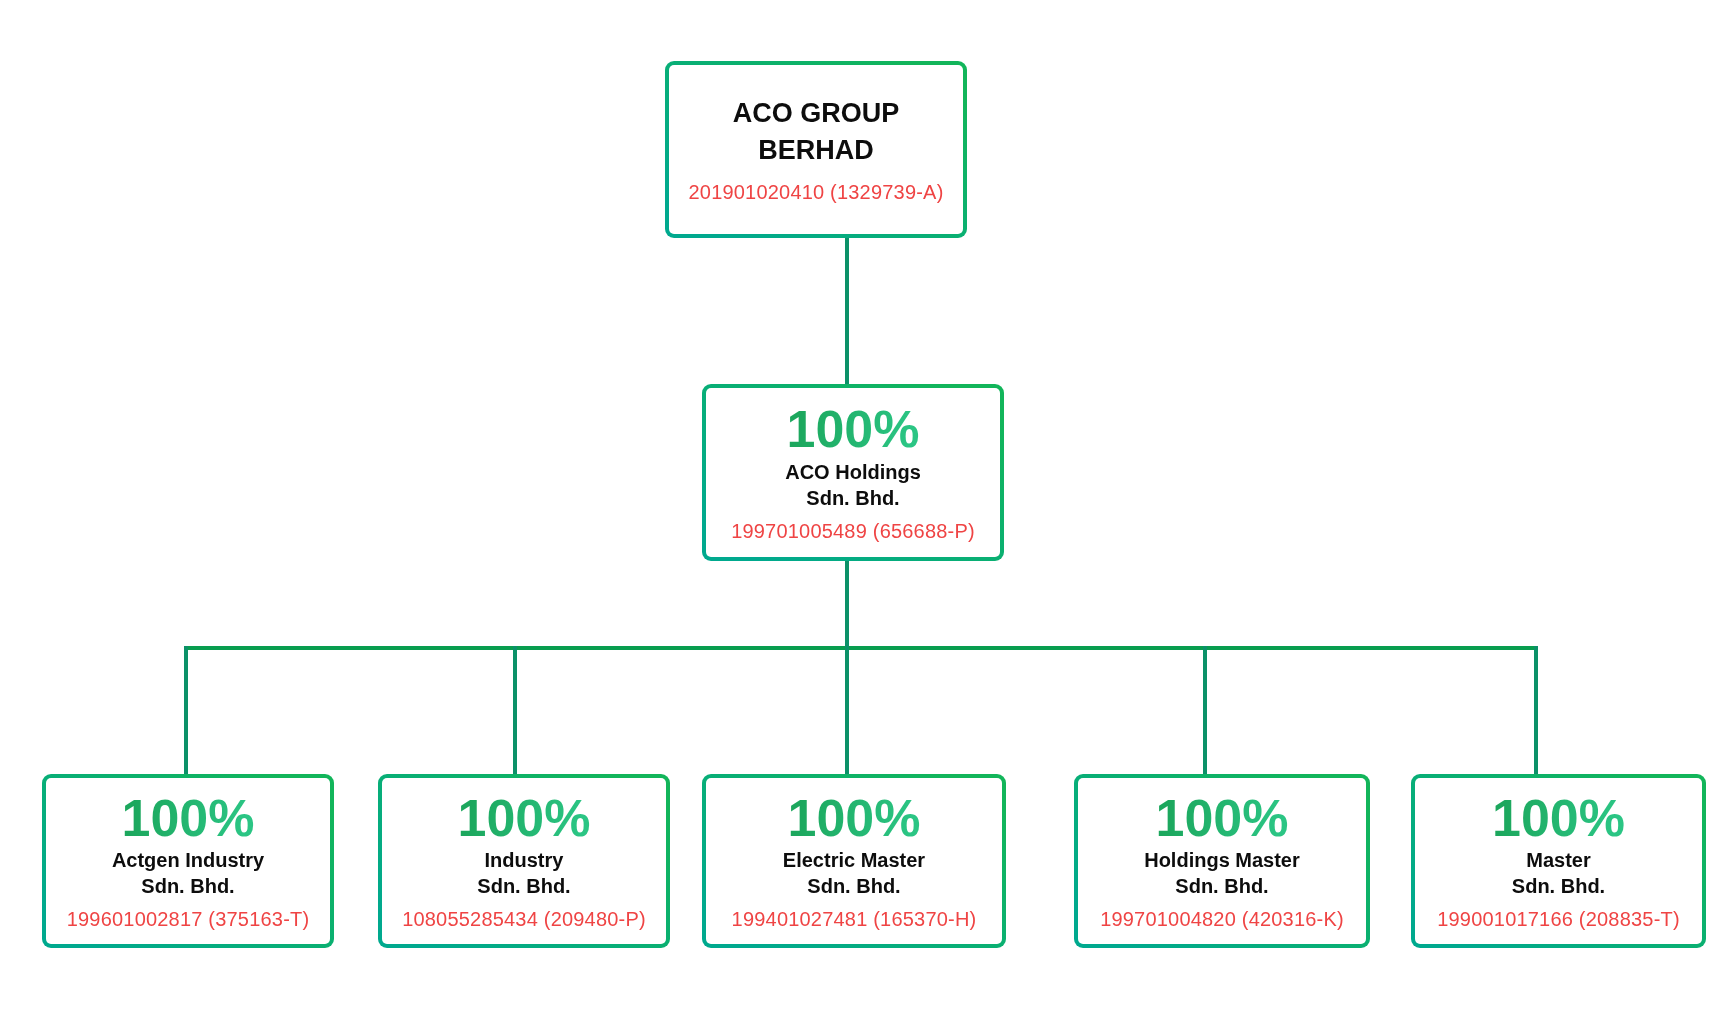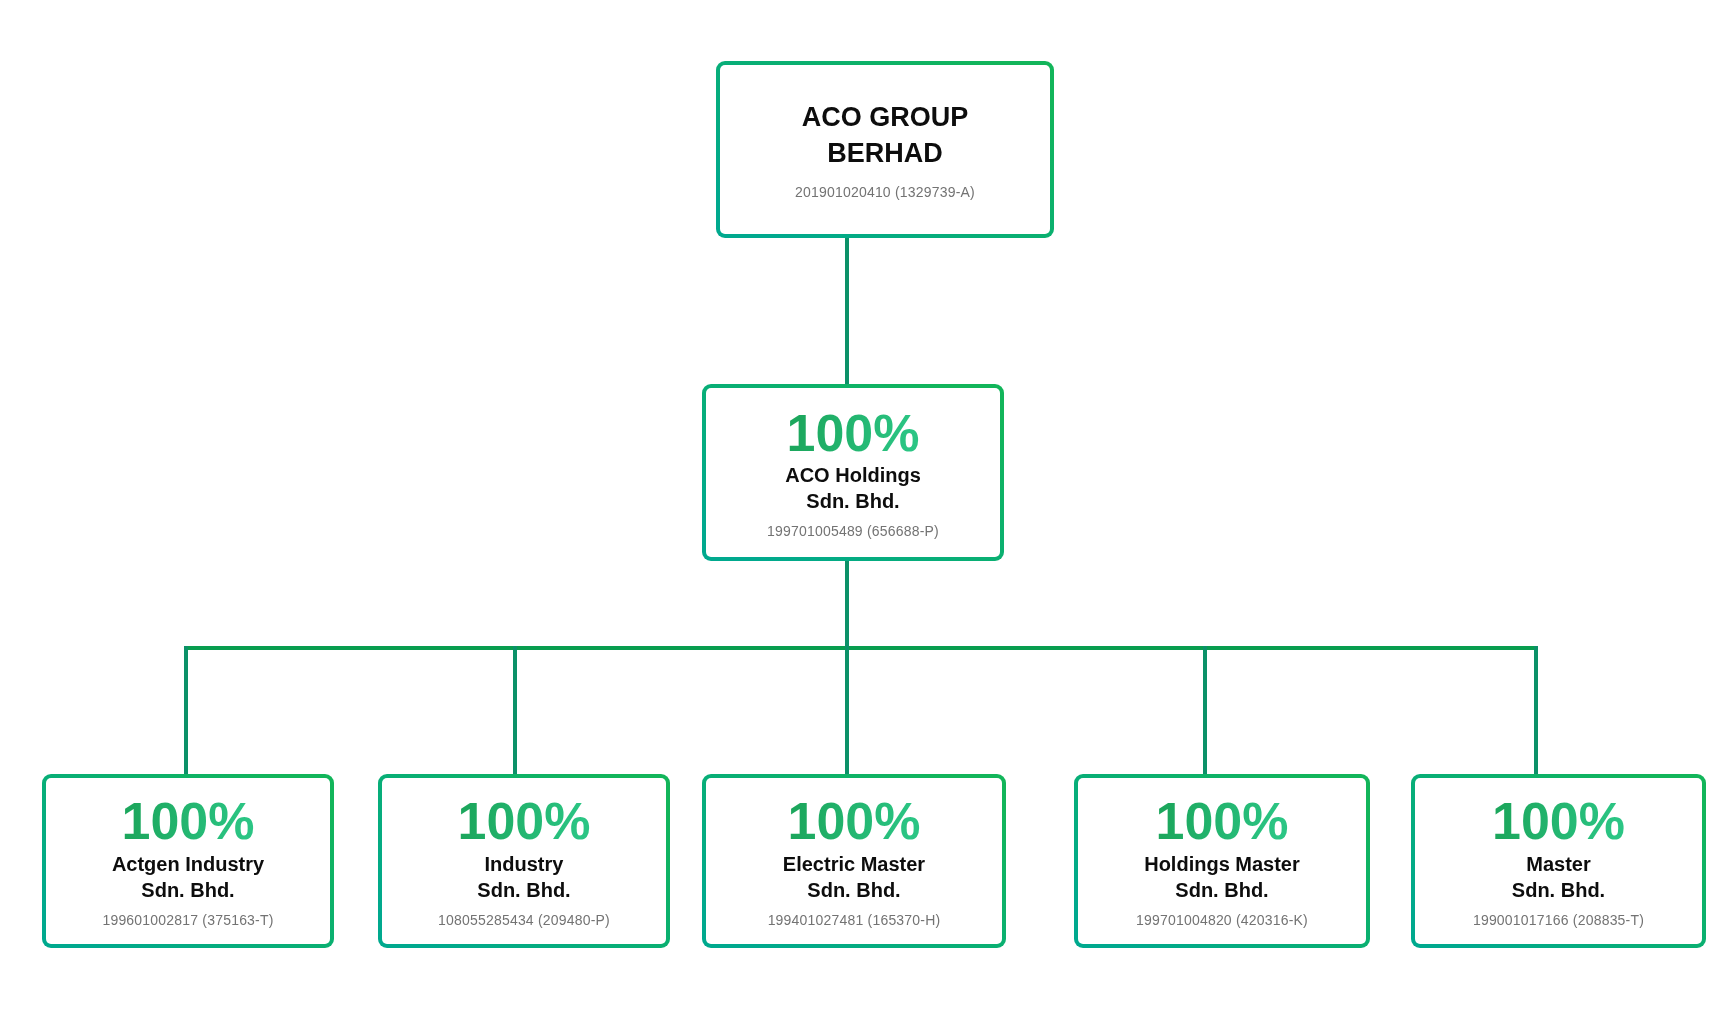--- a/index.html
+++ b/index.html
@@ -61,42 +61,42 @@
     font-size: 20px;
     font-weight: bold;
     color: #0d0d0d;
     line-height: 1.3;
   }
   .node-name.root-title {
     font-size: 27px;
     line-height: 1.35;
   }
   .node-reg {
-    font-size: 14px;
-    color: #737373;
+    font-size: 20px;
+    color: #ef4444;
     margin-top: 9px;
     letter-spacing: 0.2px;
   }
   .root-gap { margin-top: 13px; }
 </style>
 </head>
 <body>
 
 <div class="canvas">
 
   <div class="vline" style="left:845px; top:238px; height:146px;"></div>
   <div class="vline" style="left:845px; top:561px; height:89px;"></div>
   <div class="hline" style="left:184px; top:646px; width:1354px;"></div>
   <div class="vline" style="left:184px; top:646px; height:128px;"></div>
   <div class="vline" style="left:513px; top:646px; height:128px;"></div>
   <div class="vline" style="left:845px; top:646px; height:128px;"></div>
   <div class="vline" style="left:1203px; top:646px; height:128px;"></div>
   <div class="vline" style="left:1534px; top:646px; height:128px;"></div>
 
-  <div class="node" style="left:716px; top:61px; width:338px; height:177px;">
+  <div class="node" style="left:665px; top:61px; width:302px; height:177px;">
     <div class="node-inner">
       <div class="node-name root-title">
         <div>ACO GROUP</div>
         <div>BERHAD</div>
       </div>
       <div class="node-reg root-gap">201901020410 (1329739-A)</div>
     </div>
   </div>
 
   <div class="node" style="left:702px; top:384px; width:302px; height:177px;">

